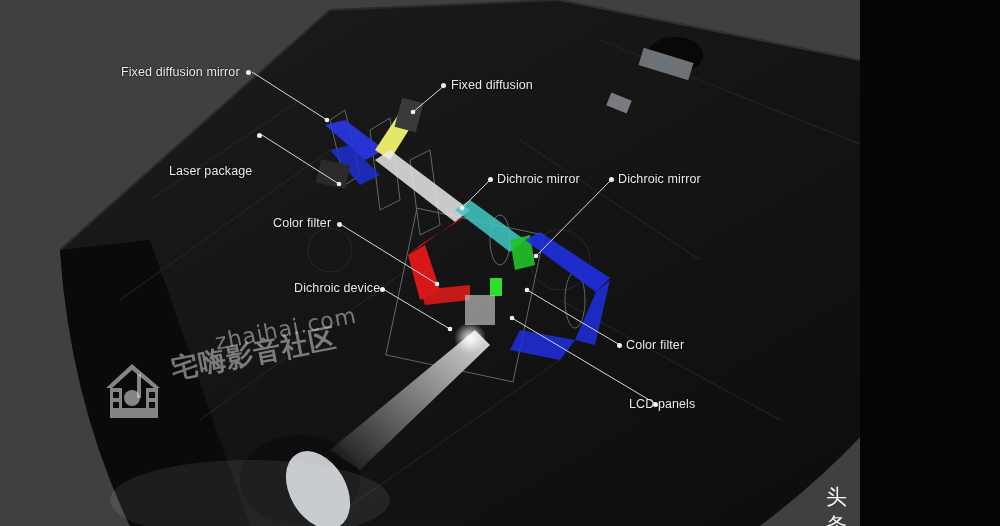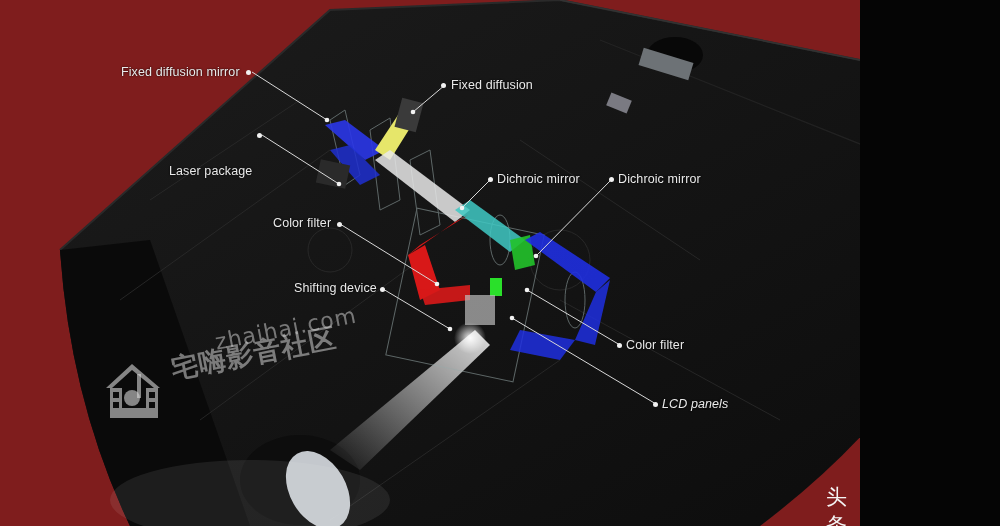--- a/index.html
+++ b/index.html
@@ -1,16 +1,16 @@
 <!DOCTYPE html>
 <html><head>
 <meta charset="utf-8">
 <style>
   html,body{margin:0;padding:0;background:#050505;}
-  .stage{position:relative;width:860px;height:526px;overflow:hidden;background:#7f1d1d;font-family:"Liberation Sans",sans-serif;}
+  .stage{position:relative;width:860px;height:526px;overflow:hidden;background:#404040;font-family:"Liberation Sans",sans-serif;}
   .bg{position:absolute;inset:0;}
   .label{position:absolute;color:#eaeaea;font-size:12.5px;white-space:nowrap;letter-spacing:0.1px;text-shadow:0 0 2px #000;}
   .dot{position:absolute;width:5px;height:5px;border-radius:50%;background:#f2f2f2;}
   .wm-url{position:absolute;left:213px;top:330px;color:rgba(200,200,200,0.55);font-size:22px;font-family:"DejaVu Sans",sans-serif;transform:rotate(-11deg);transform-origin:left top;letter-spacing:1px;}
   .wm-name{position:absolute;left:168px;top:352px;color:rgba(210,210,210,0.55);font-size:27px;font-weight:bold;font-family:"DejaVu Sans",sans-serif;transform:rotate(-11deg);transform-origin:left top;letter-spacing:1px;}
   .wm-logo{position:absolute;left:104px;top:360px;}
   .credit{position:absolute;left:826px;top:483px;color:#f4f4f4;font-size:21px;font-family:"DejaVu Sans",sans-serif;letter-spacing:0.5px;}
 </style>
 </head>
 <body>
@@ -131,27 +131,27 @@
 
   <span class="label" style="left:497px;top:172px;">Dichroic mirror</span>
   <span class="dot" style="left:488px;top:177px;"></span>
 
   <span class="label" style="left:618px;top:172px;">Dichroic mirror</span>
   <span class="dot" style="left:609px;top:177px;"></span>
 
   <span class="label" style="left:273px;top:216px;">Color filter</span>
   <span class="dot" style="left:337px;top:222px;"></span>
 
-  <span class="label" style="left:294px;top:281px;">Shifting device</span>
+  <span class="label" style="left:294px;top:281px;">Dichroic device</span>
   <span class="dot" style="left:380px;top:287px;"></span>
 
   <span class="label" style="left:626px;top:338px;">Color filter</span>
   <span class="dot" style="left:617px;top:343px;"></span>
 
-  <span class="label" style="left:662px;top:397px;font-style:italic;">LCD panels</span>
+  <span class="label" style="left:629px;top:397px;">LCD panels</span>
   <span class="dot" style="left:653px;top:402px;"></span>
 
   <svg class="wm-logo" width="62" height="60" viewBox="0 0 62 60">
     <g fill="rgba(215,215,215,0.6)">
       <polygon points="2,28 28,4 56,28 50,28 28,10 8,28"></polygon>
       <rect x="6" y="28" width="12" height="30"></rect>
       <rect x="42" y="28" width="12" height="30"></rect>
       <rect x="18" y="48" width="24" height="10"></rect>
       <circle cx="28" cy="38" r="8"></circle>
       <rect x="33" y="14" width="4" height="24"></rect>

